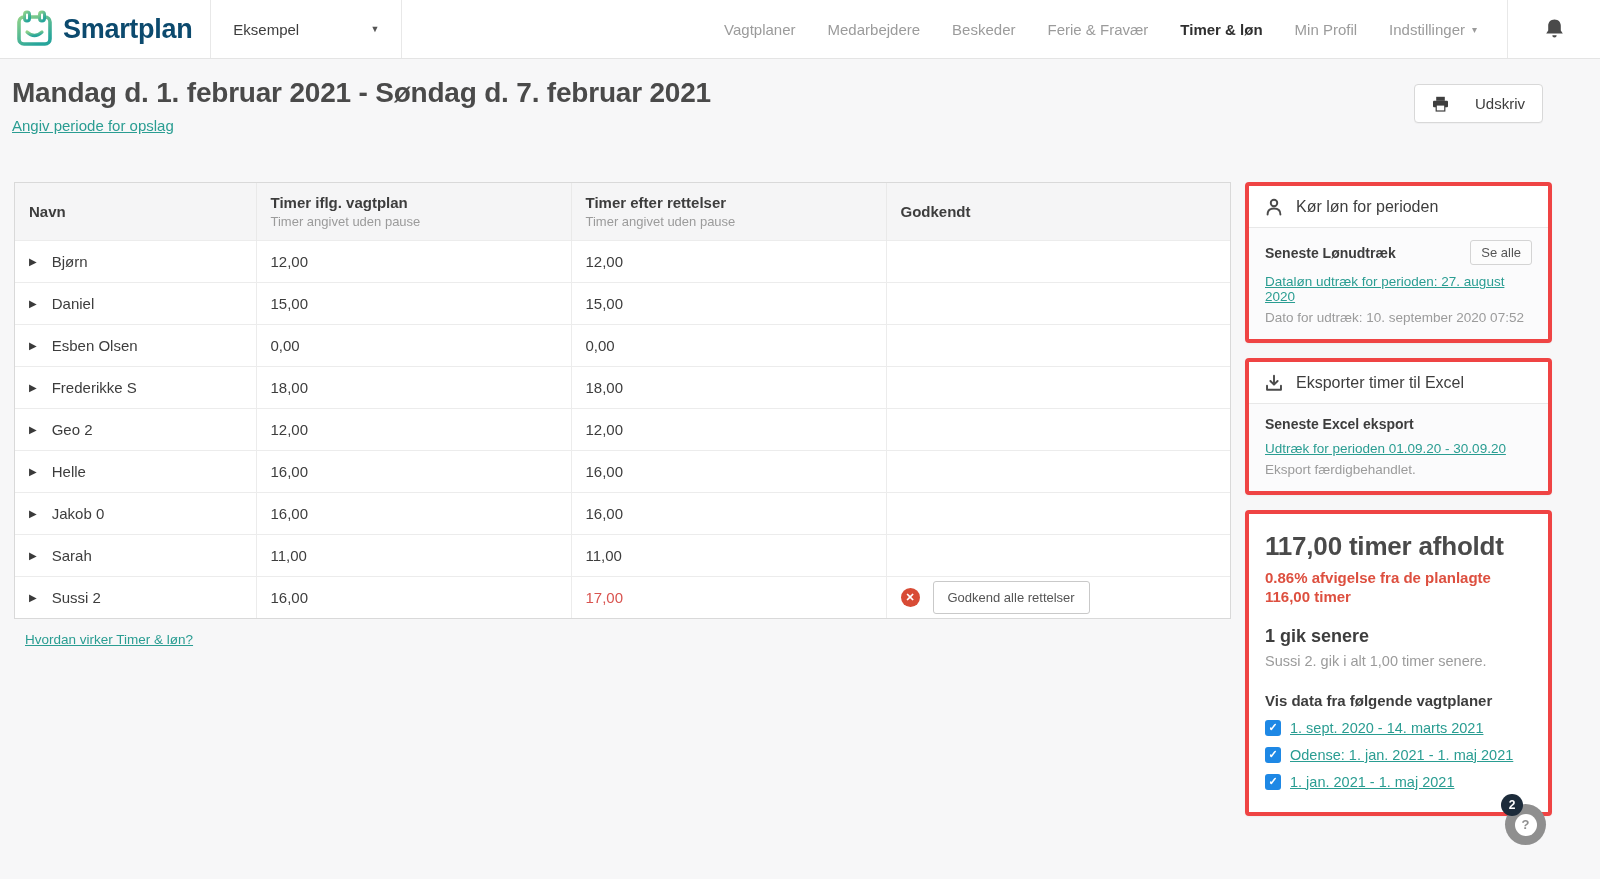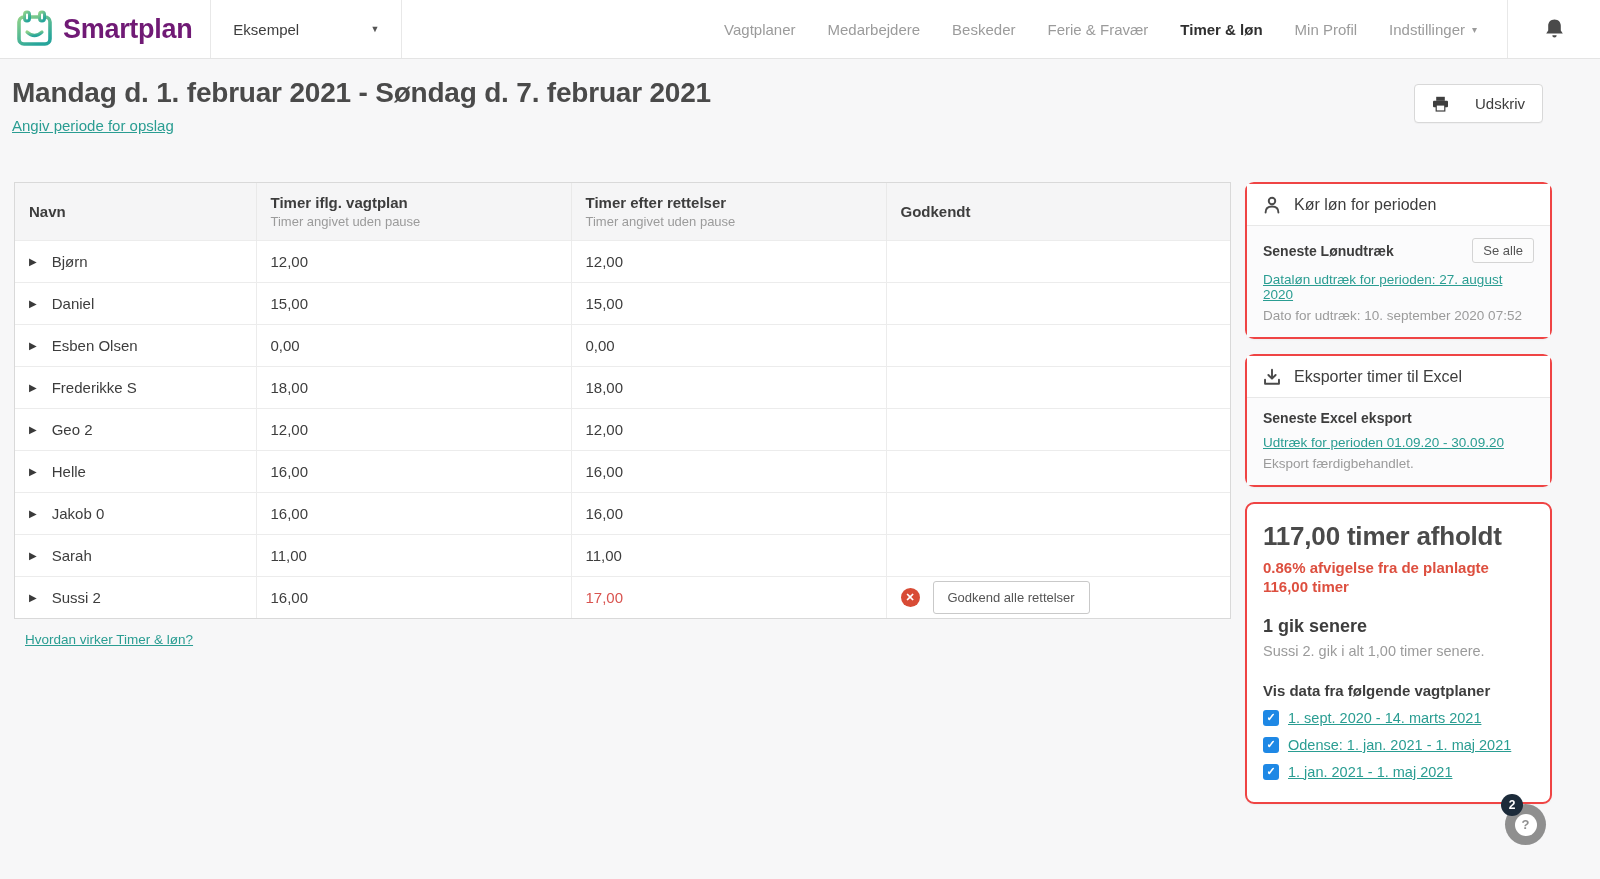--- a/index.html
+++ b/index.html
@@ -3,21 +3,21 @@
 <meta charset="utf-8">
 <style>
   * { margin:0; padding:0; box-sizing:border-box; }
   html,body { width:1600px; height:879px; overflow:hidden;
     font-family:"Liberation Sans", sans-serif; background:#f7f7f8; color:#3d3d3d; }
 
   
   .topbar { height:59px; background:#fff; border-bottom:1px solid #e4e4e4;
     display:flex; align-items:stretch; }
   .brand { display:flex; align-items:center; gap:10px; padding:0 18px 0 16px; cursor:pointer; }
-  .brand-name { font-size:27px; font-weight:700; color:#701a75; letter-spacing:-0.3px; }
+  .brand-name { font-size:27px; font-weight:700; color:#0c4a6e; letter-spacing:-0.3px; }
   .workspace { width:192px; border-left:1px solid #e8e8e8; border-right:1px solid #e8e8e8;
     display:flex; align-items:center; justify-content:space-between; padding:0 22px; cursor:pointer; }
   .workspace-value { font-size:15px; color:#3d3d3d; }
   .caret { font-size:9px; color:#555; }
   .topnav-spacer { flex:1; }
   .topnav-items { display:flex; align-items:flex-start; }
   .nav-item { padding:0 16px; font-size:15px; color:#9b9b9b; display:flex; align-items:center;
     gap:7px; cursor:pointer; height:100%; }
   .nav-item.active span { color:#2f2f2f; font-weight:600; }
   .nav-item .caret { color:#9b9b9b; font-size:10px; }
@@ -58,21 +58,21 @@
   .alert-x { width:19px; height:19px; border-radius:50%; background:#d84b35; color:#fff;
     font-size:11px; font-weight:700; display:inline-flex; align-items:center;
     justify-content:center; flex:0 0 auto; }
   .approve-btn { font-size:13px; color:#555; background:#fff; border:1px solid #c9c9c9;
     border-radius:3px; padding:8px 14px; cursor:pointer; font-family:inherit; }
   .table-help-link { display:inline-block; margin:13px 0 0 11px; font-size:13.5px;
     color:#2a9d92; text-decoration:underline; cursor:pointer; }
 
   
   .sidebar { width:307px; flex:0 0 307px; }
-  .card { background:#fff; border:2px solid #ef4444; border-radius:9px;
+  .card { background:#fff; border:4px solid #ef4444; border-radius:4px;
     box-shadow:0 1px 2px rgba(0,0,0,.04); }
   .card + .card { margin-top:15px; }
   .card-header { display:flex; align-items:center; gap:13px; padding:11px 16px; height:42px;
     border-bottom:1px solid #e8e8e8; background:#fff; }
   .card-header-title { font-size:16px; color:#3d3d3d; }
   .card-body { background:#fbfbfc; padding:12px 16px 14px; }
   .card-body-row { display:flex; align-items:center; justify-content:space-between; }
   .card-section-title { font-size:14px; font-weight:700; color:#3d3d3d; }
   .see-all-btn { font-size:13px; color:#555; background:#fcfcfc; border:1px solid #d4d4d4;
     border-radius:3px; padding:4px 10px; cursor:pointer; font-family:inherit; }

